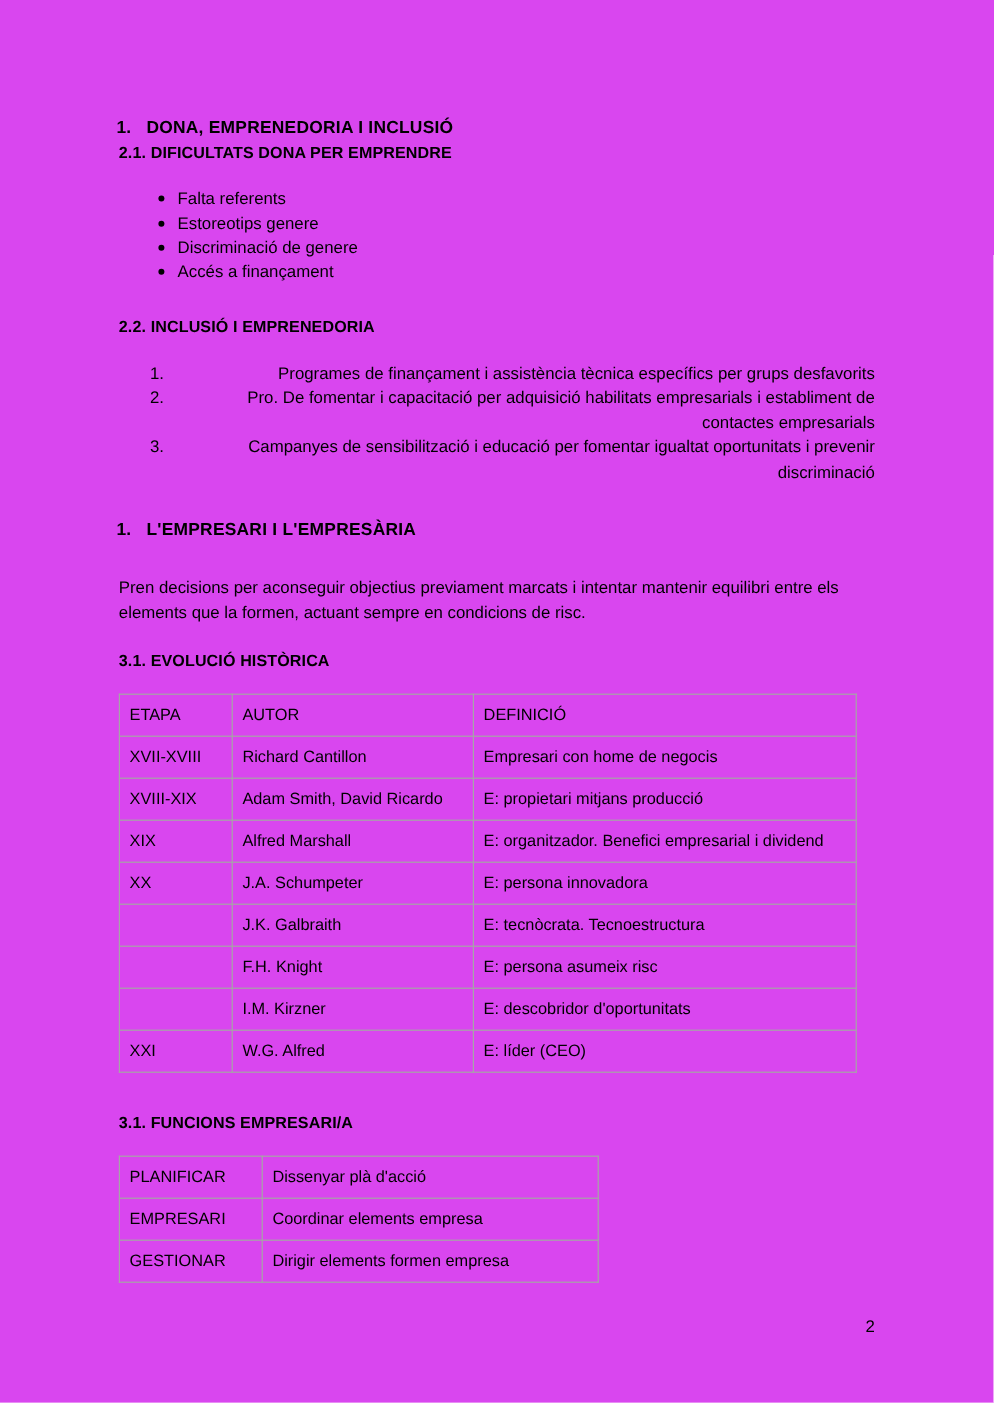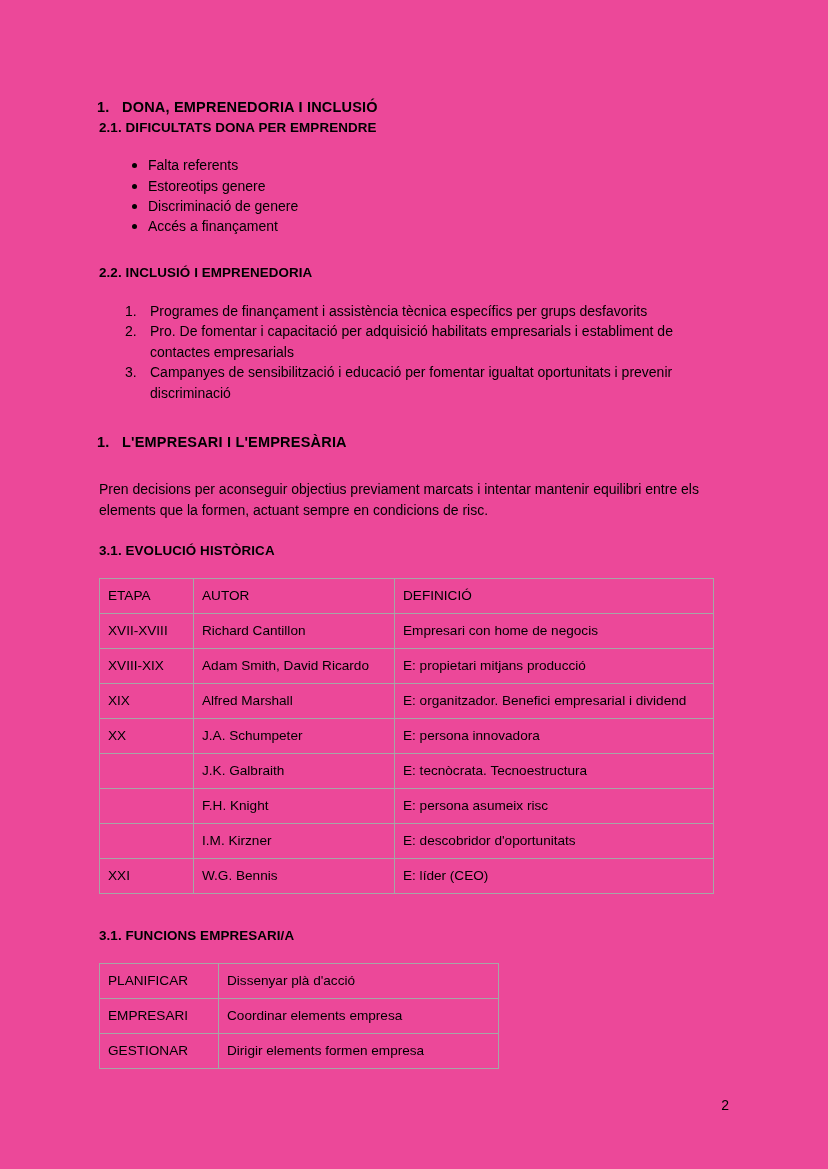--- a/index.html
+++ b/index.html
@@ -8,21 +8,21 @@
     background: #ffffff;
   }
   body {
     font-family: "Liberation Sans", sans-serif;
     color: #000000;
   }
   .page {
     position: relative;
     width: 828px;
     height: 1169px;
-    background: #ec4899;
+    background: #d946ef;
     overflow: hidden;
   }
   .content {
     position: absolute;
     left: 99px;
     top: 98px;
     width: 630px;
   }
 
   
@@ -67,20 +67,21 @@
     width: 5px;
     height: 5px;
     border-radius: 50%;
     background: #000;
   }
   ol.numbers {
     list-style: none;
     margin: 19px 0 0 0;
     padding: 0;
     counter-reset: ol-c;
+    text-align: right;
   }
   ol.numbers li {
     position: relative;
     font-size: 14px;
     line-height: 20.4px;
     padding-left: 51px;
     counter-increment: ol-c;
   }
   ol.numbers li::before {
     content: counter(ol-c) ".";
@@ -221,21 +222,21 @@
           <td>F.H. Knight</td>
           <td>E: persona asumeix risc</td>
         </tr>
         <tr>
           <td></td>
           <td>I.M. Kirzner</td>
           <td>E: descobridor d'oportunitats</td>
         </tr>
         <tr>
           <td>XXI</td>
-          <td>W.G. Bennis</td>
+          <td>W.G. Alfred</td>
           <td>E: líder (CEO)</td>
         </tr>
       </tbody>
     </table>
 
     <div class="sp-33"></div>
 
     <h2 class="h-sub">3.1. FUNCIONS EMPRESARI/A</h2>
 
     <div class="sp-18"></div>

